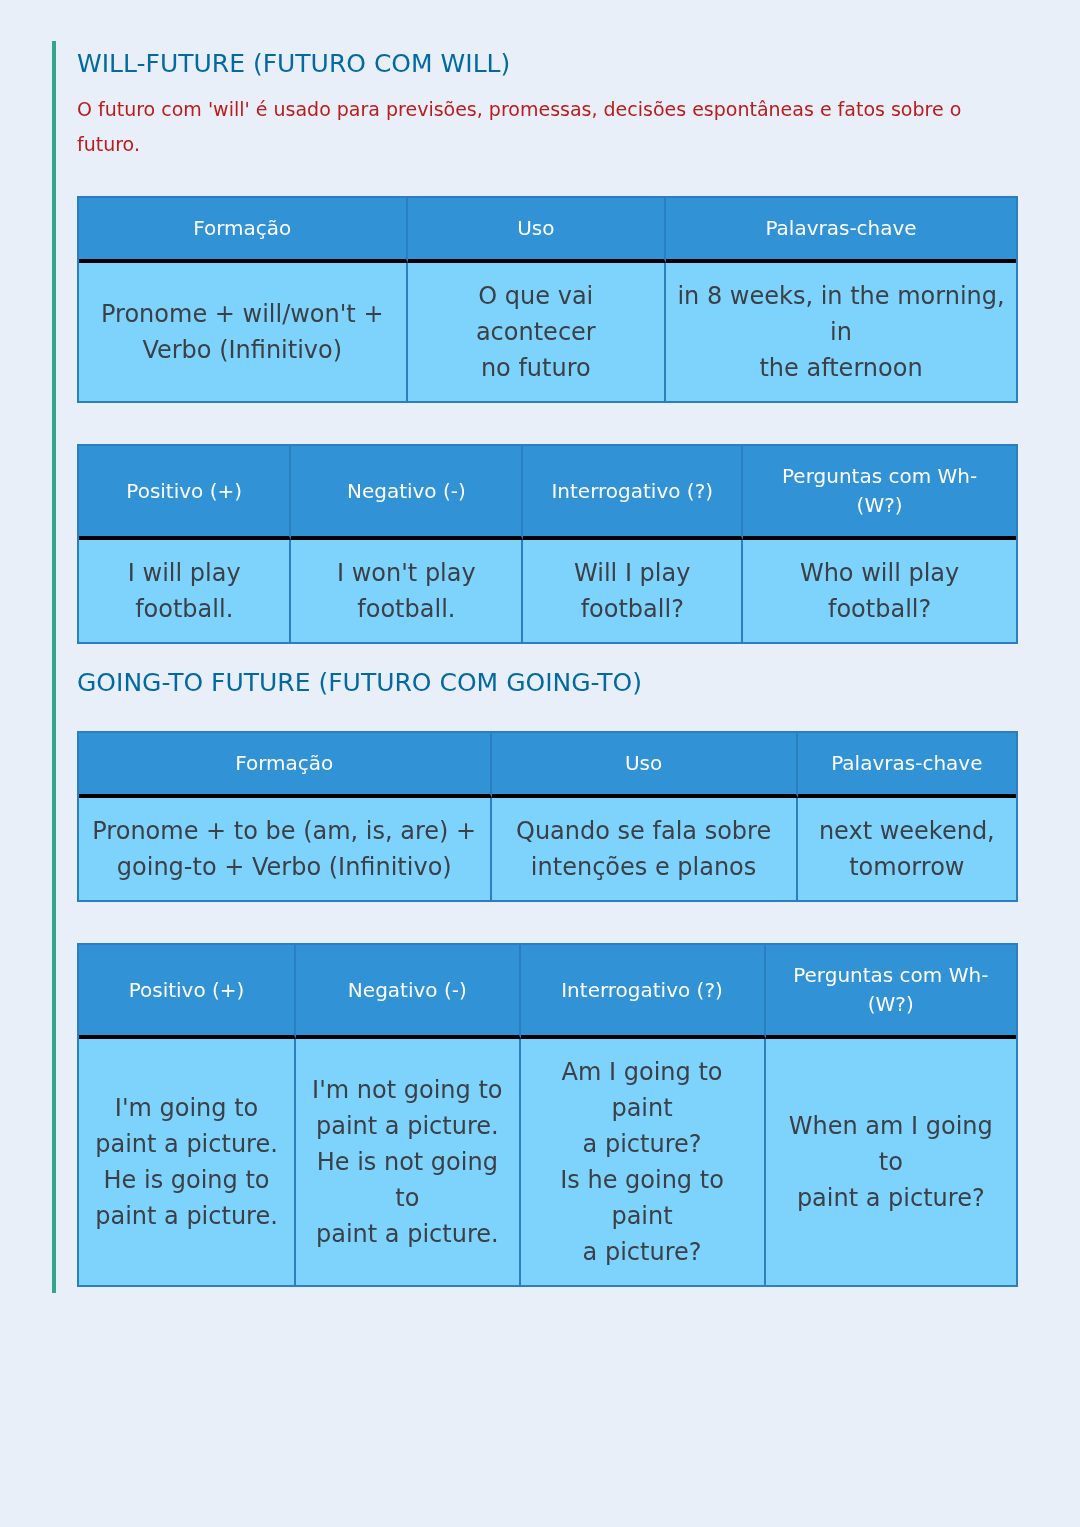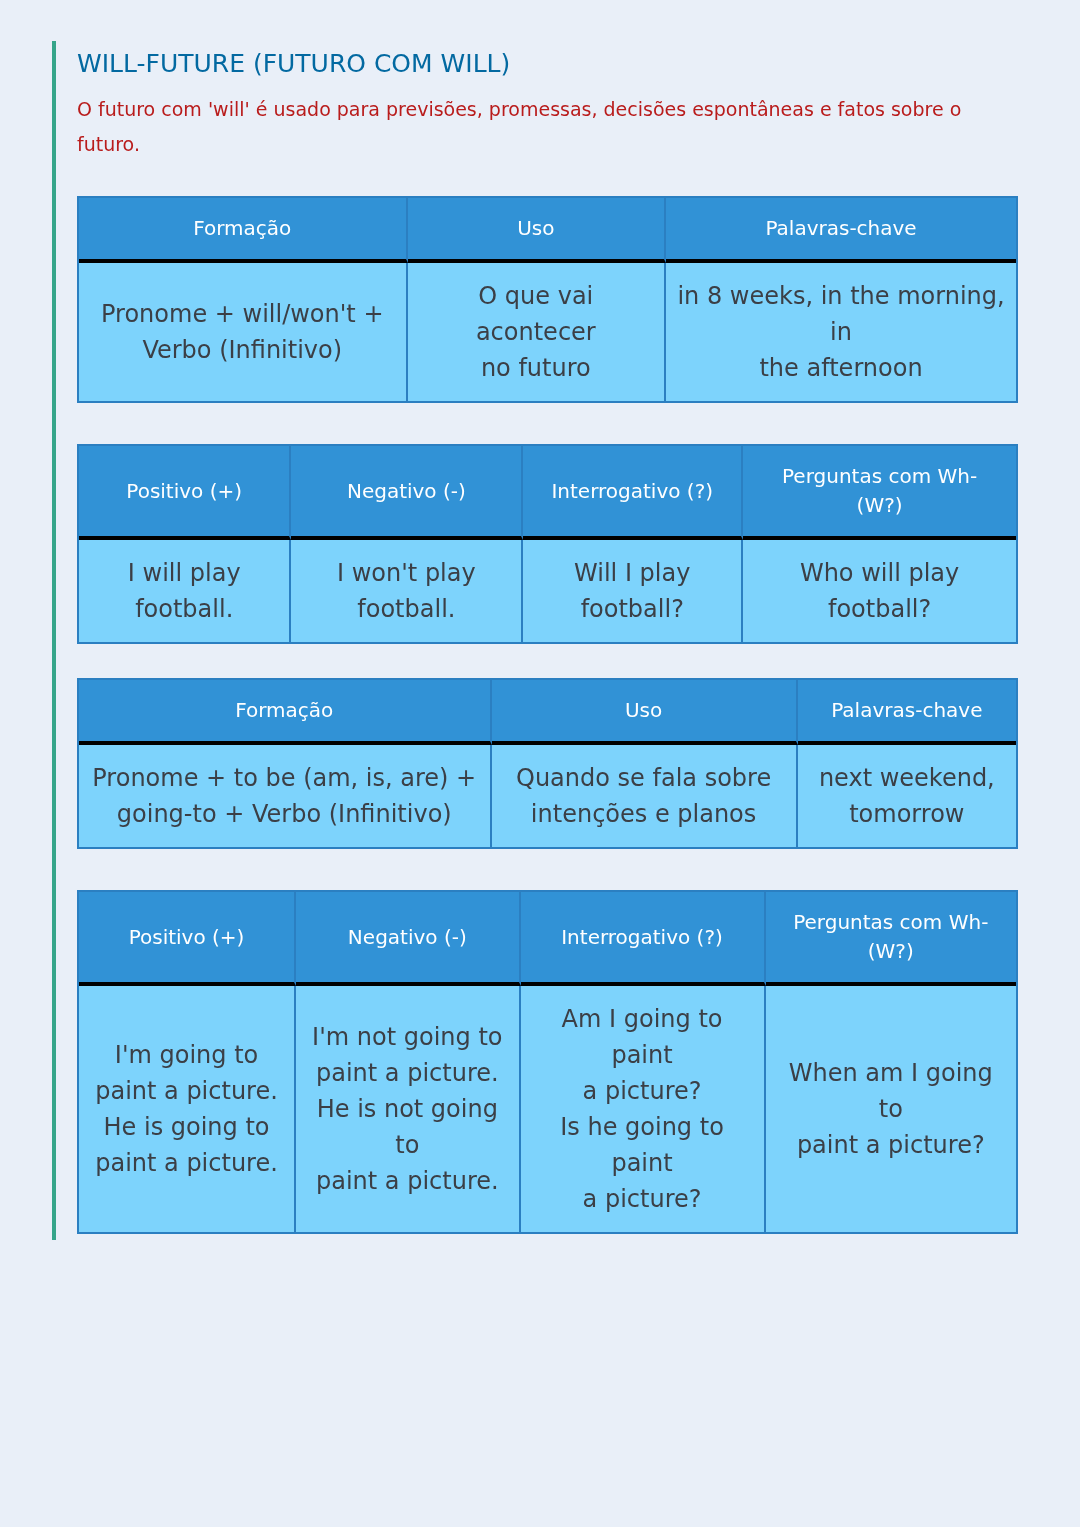--- a/index.html
+++ b/index.html
@@ -136,20 +136,21 @@
 football.</td>
           <td>I won't play
 football.</td>
           <td>Will I play
 football?</td>
           <td>Who will play football?</td>
         </tr>
       </tbody>
     </table>
 
+    <h2 class="section-heading second">GOING-TO FUTURE (FUTURO COM GOING-TO)</h2>
 
     <table class="tbl formation">
       <thead>
         <tr>
           <th class="w-t3c1">Formação</th>
           <th class="w-t3c2">Uso</th>
           <th class="w-t3c3">Palavras-chave</th>
         </tr>
       </thead>
       <tbody>

